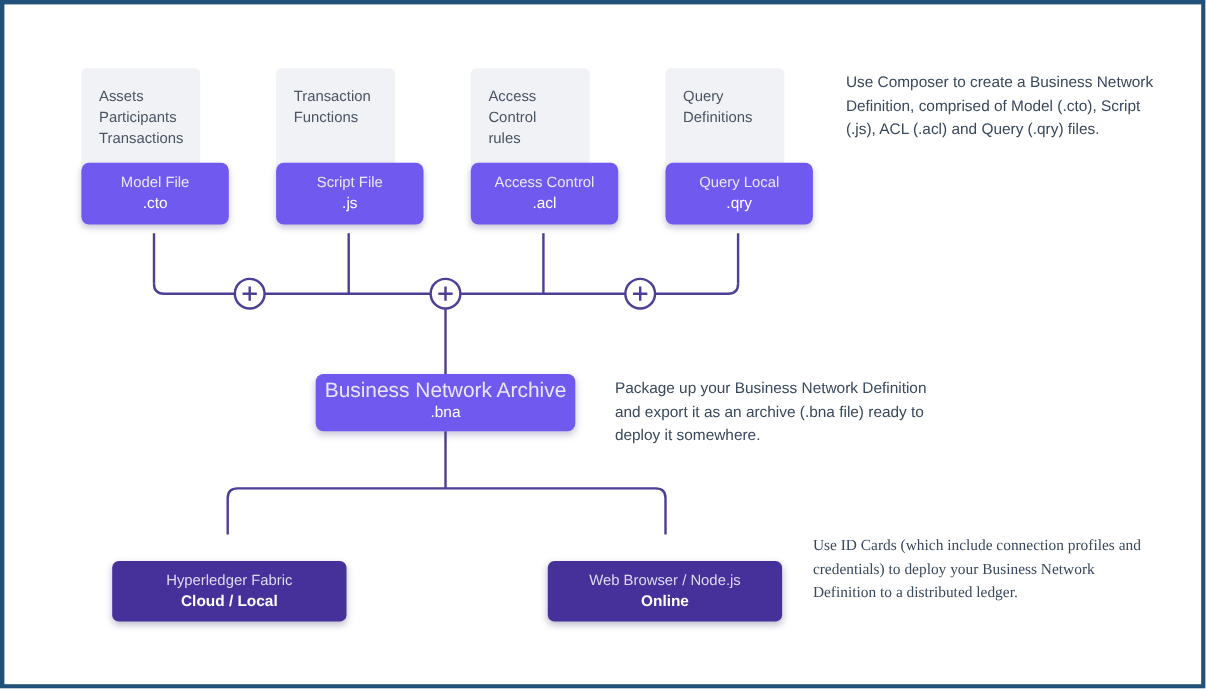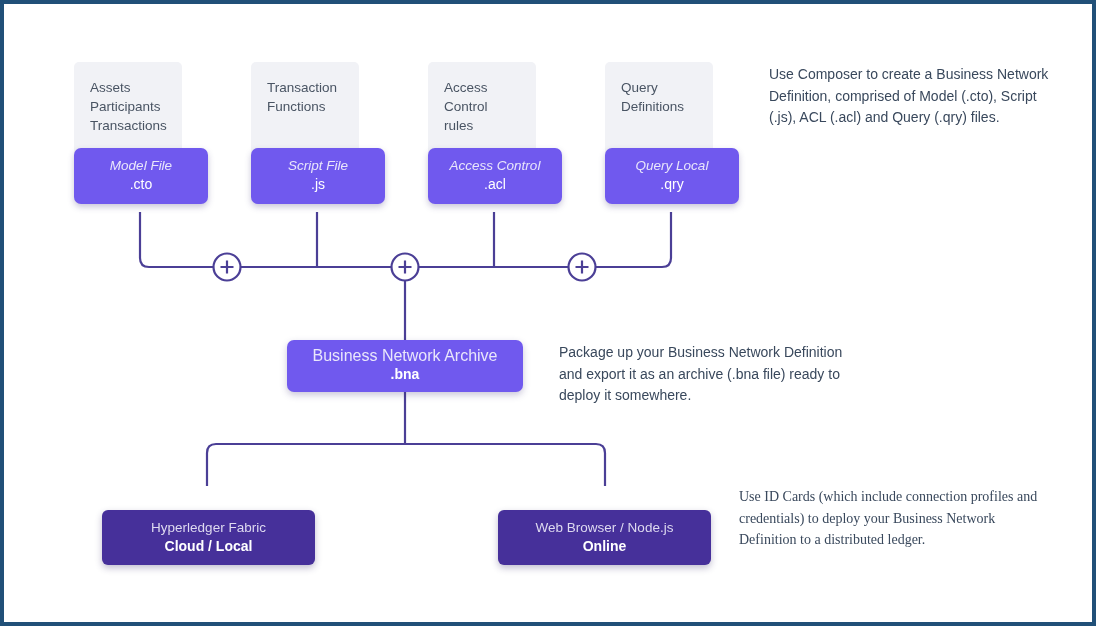--- a/index.html
+++ b/index.html
@@ -71,21 +71,20 @@
     box-shadow: 0 3px 6px rgba(60, 50, 120, 0.28);
     color: #ffffff;
     text-align: center;
     padding-top: 9px;
   }
   .card-file .l1 {
     display: block;
     font-size: 13.5px;
     line-height: 18px;
     color: #e9e6fb;
-    font-style: italic;
   }
   .card-file .l2 {
     display: block;
     font-size: 14px;
     line-height: 18px;
     font-weight: normal;
     color: #ffffff;
   }
 
   
@@ -98,29 +97,29 @@
     box-sizing: border-box;
     background: #7059ee;
     border-radius: 7px;
     box-shadow: 0 3px 7px rgba(60, 50, 120, 0.28);
     text-align: center;
     padding-top: 7px;
     color: #ffffff;
   }
   #bna-box .l1 {
     display: block;
-    font-size: 16px;
+    font-size: 19px;
     line-height: 18px;
     color: #e9e6fb;
   }
   #bna-box .l2 {
     display: block;
     font-size: 14px;
     line-height: 18px;
-    font-weight: bold;
+    font-weight: normal;
   }
 
   
   .target-box {
     position: absolute;
     top: 506px;
     height: 55px;
     box-sizing: border-box;
     background: #46309a;
     border-radius: 6px;

